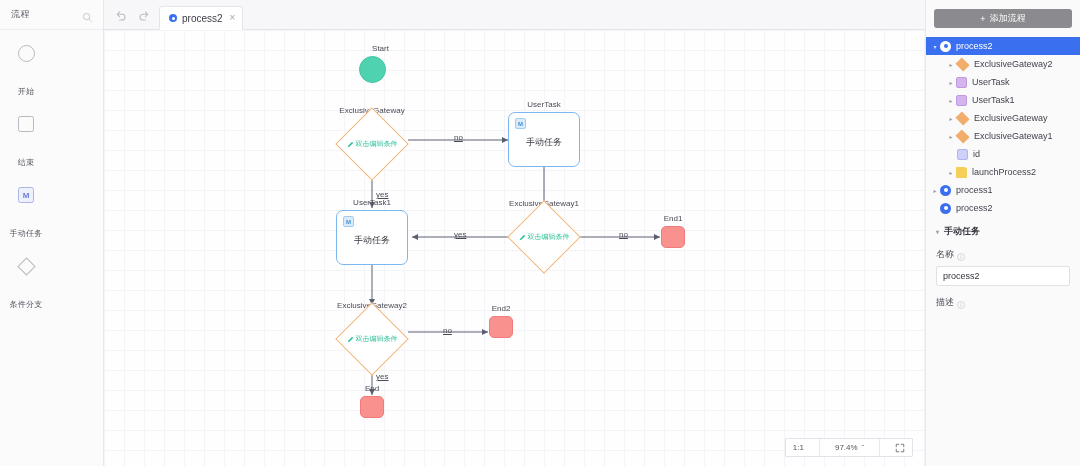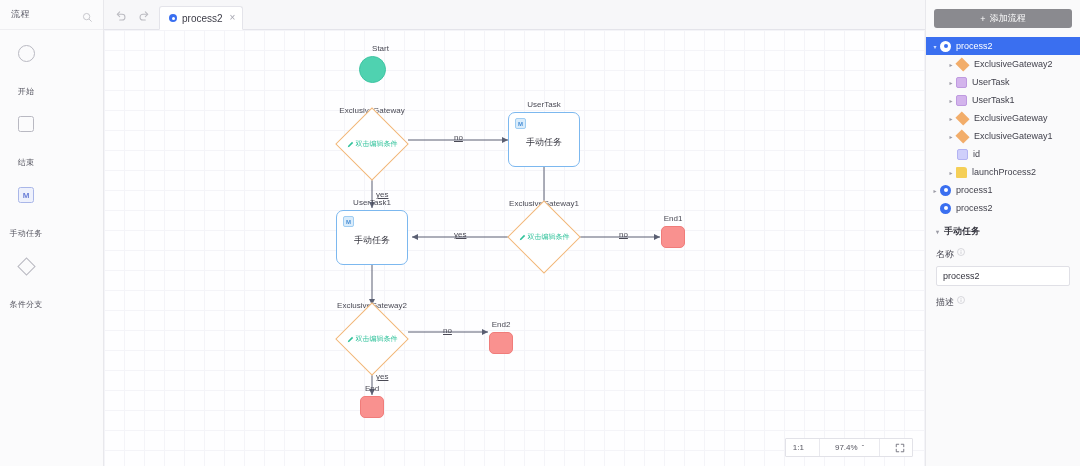--- a/index.html
+++ b/index.html
@@ -200,21 +200,21 @@
   .tr-ind3 { padding-left: 31px; }
 
   .props { padding: 8px 10px 0 10px; }
   .sec-head {
     display: flex; align-items: center; gap: 5px;
     font-size: 9px; color: #33333d; font-weight: bold; margin-bottom: 10px;
   }
   .sec-caret { font-size: 6px; color: #9a9aa4; }
   .fld { margin-bottom: 10px; }
   .fld-lbl {
-    display: flex; align-items: flex-start; gap: 3px;
+    display: flex; align-items: flex-end; gap: 3px;
     font-size: 9px; color: #4a4a55; margin-bottom: 4px;
   }
   .info-ic { width: 8px; height: 8px; opacity: .5; }
   .fld-input {
     width: 100%; height: 20px; border: 1px solid #e0e0e6;
     border-radius: 2px; background: #fff; font-size: 9px;
     color: #33333d; padding: 0 6px;
     font-family: "Liberation Sans", sans-serif;
   }
   .fld-input::placeholder { color: #b6b6bf; }
@@ -380,21 +380,21 @@
             <span class="pen-ic">
               <svg viewBox="0 0 16 16" width="7" height="7">
                   <path d="M11.5 1.8 14.2 4.5 5.4 13.3 1.8 14.2 2.7 10.6z" fill="#2fc29a"></path>
                 </svg>
             </span>
             <span>双击编辑条件</span>
           </div>
         </div>
       </div>
 
-      <div class="node" style="left:385px; top:302px;">
+      <div class="node" style="left:385px; top:286px;">
         <span class="node-cap" style="top:-12px;">End2</span>
         <div class="n-end"></div>
       </div>
 
       <div class="node" style="left:256px; top:366px;">
         <span class="node-cap" style="top:-12px;">End</span>
         <div class="n-end"></div>
       </div>
 
       <span class="edge-lbl" style="left:350px; top:103px;">no</span>

